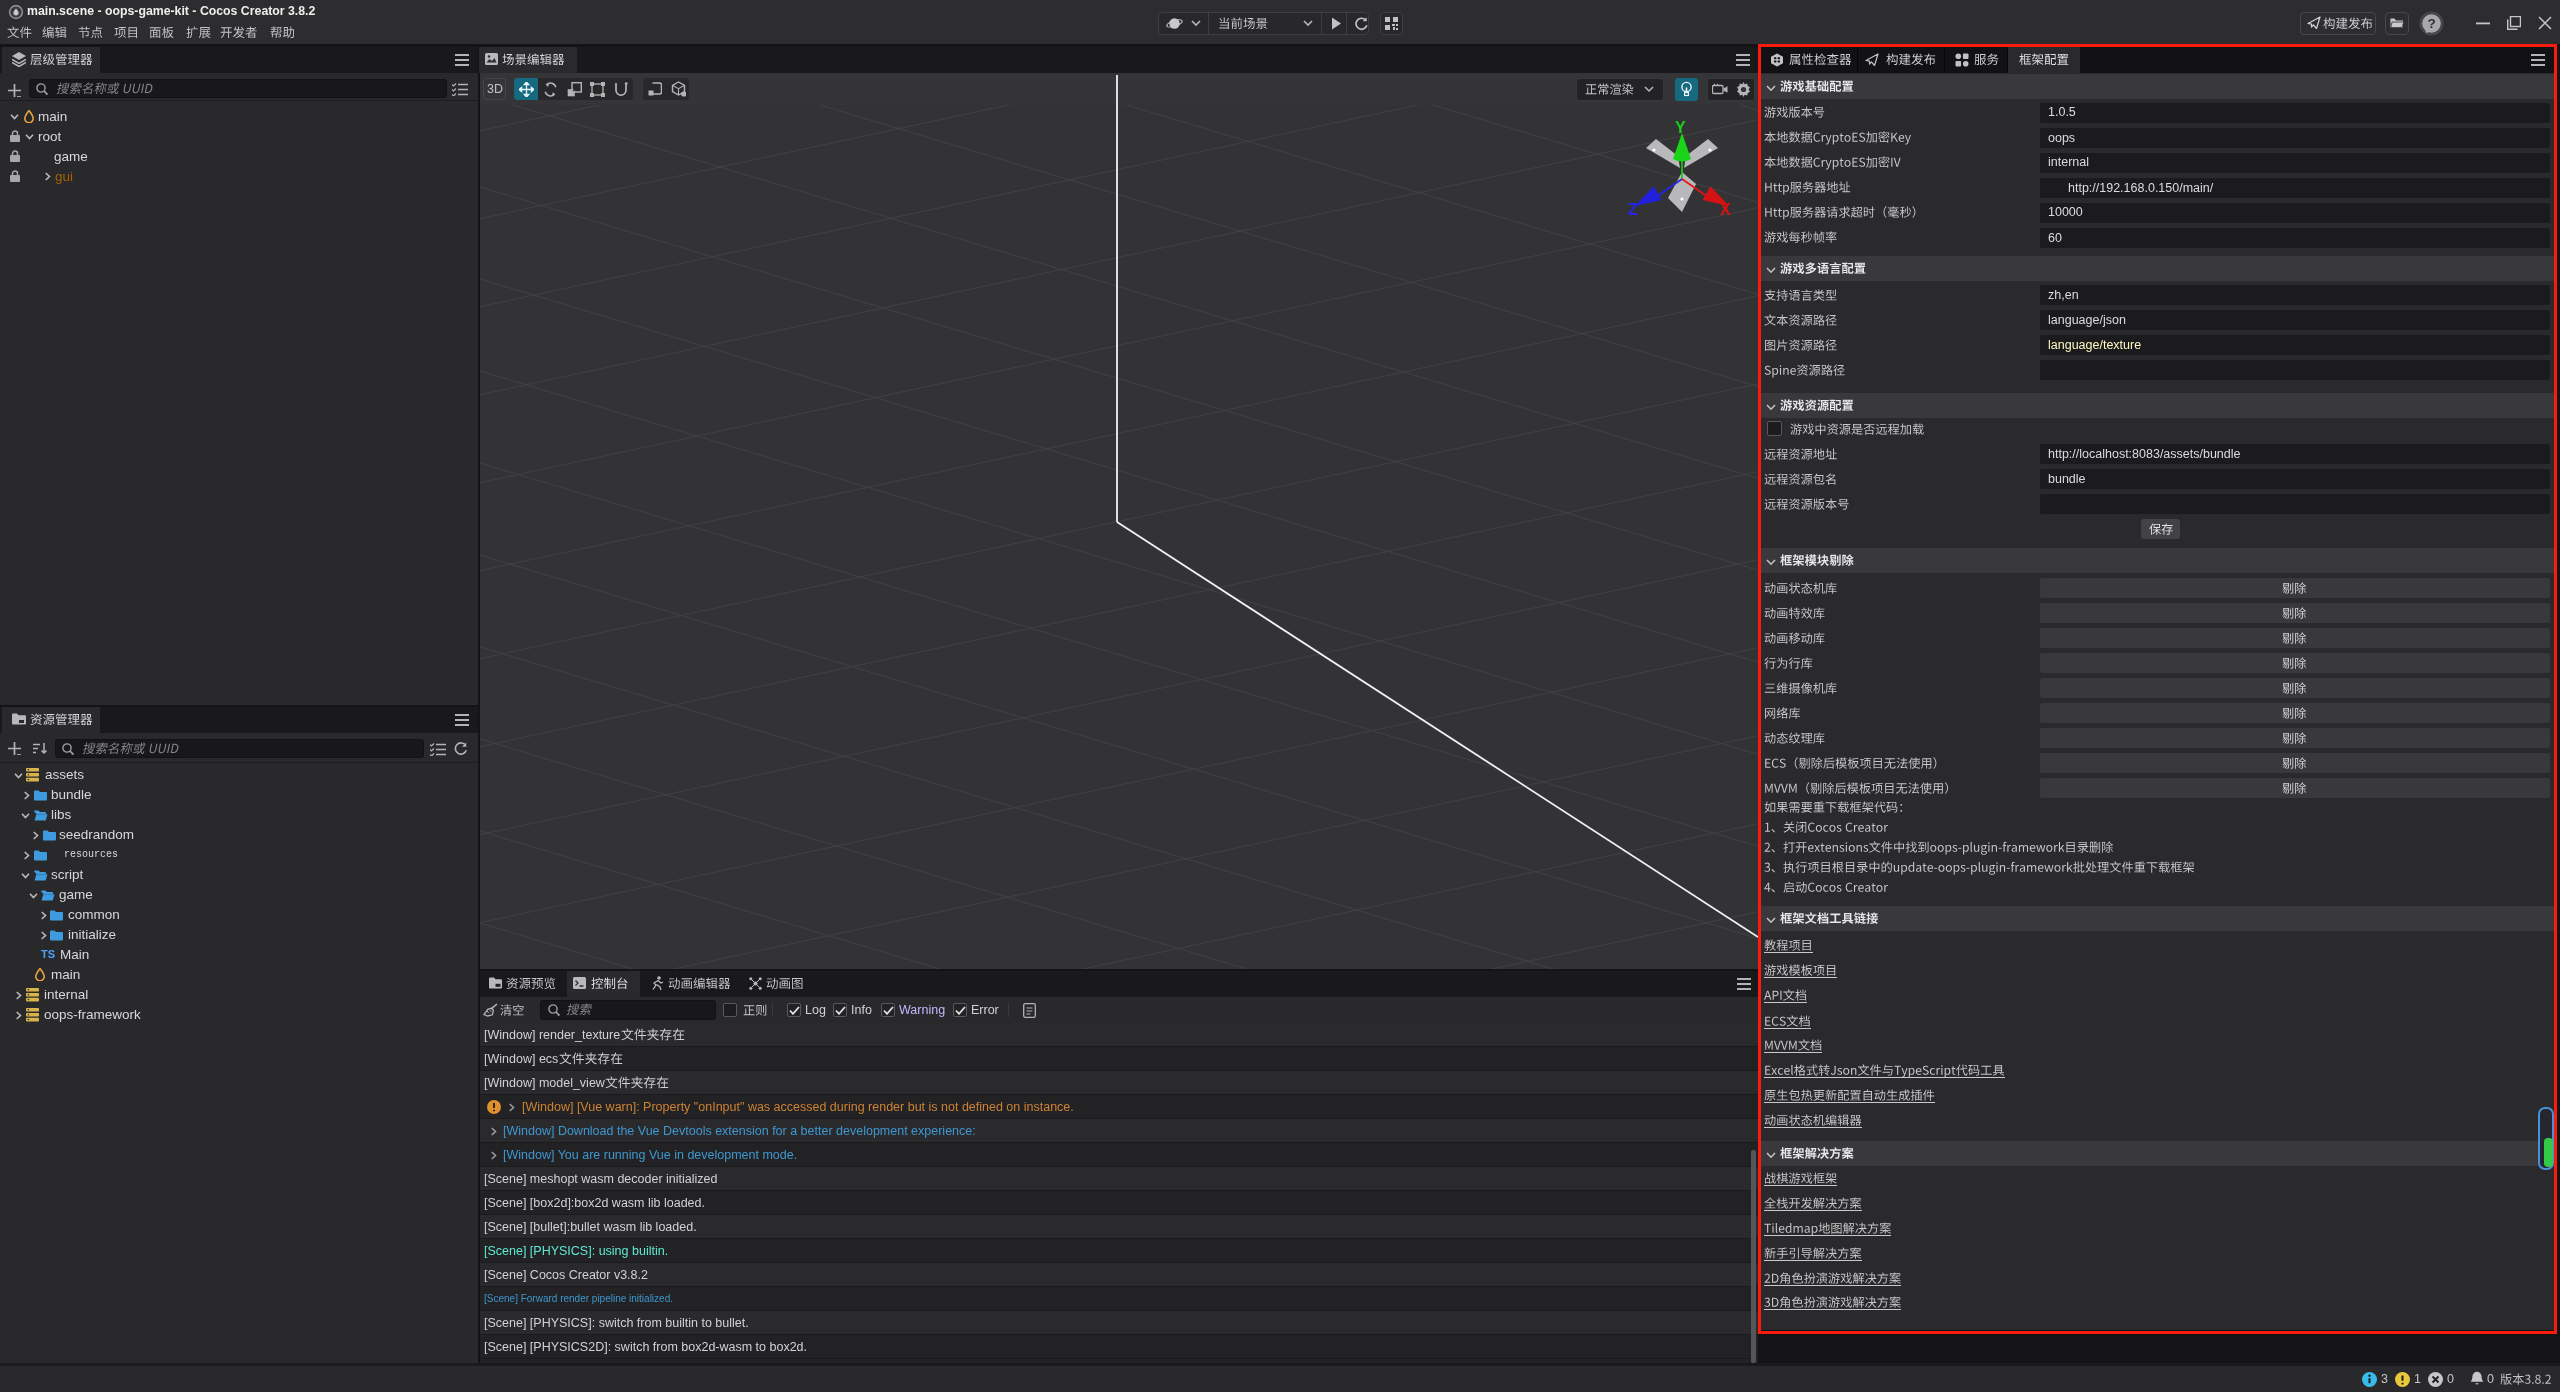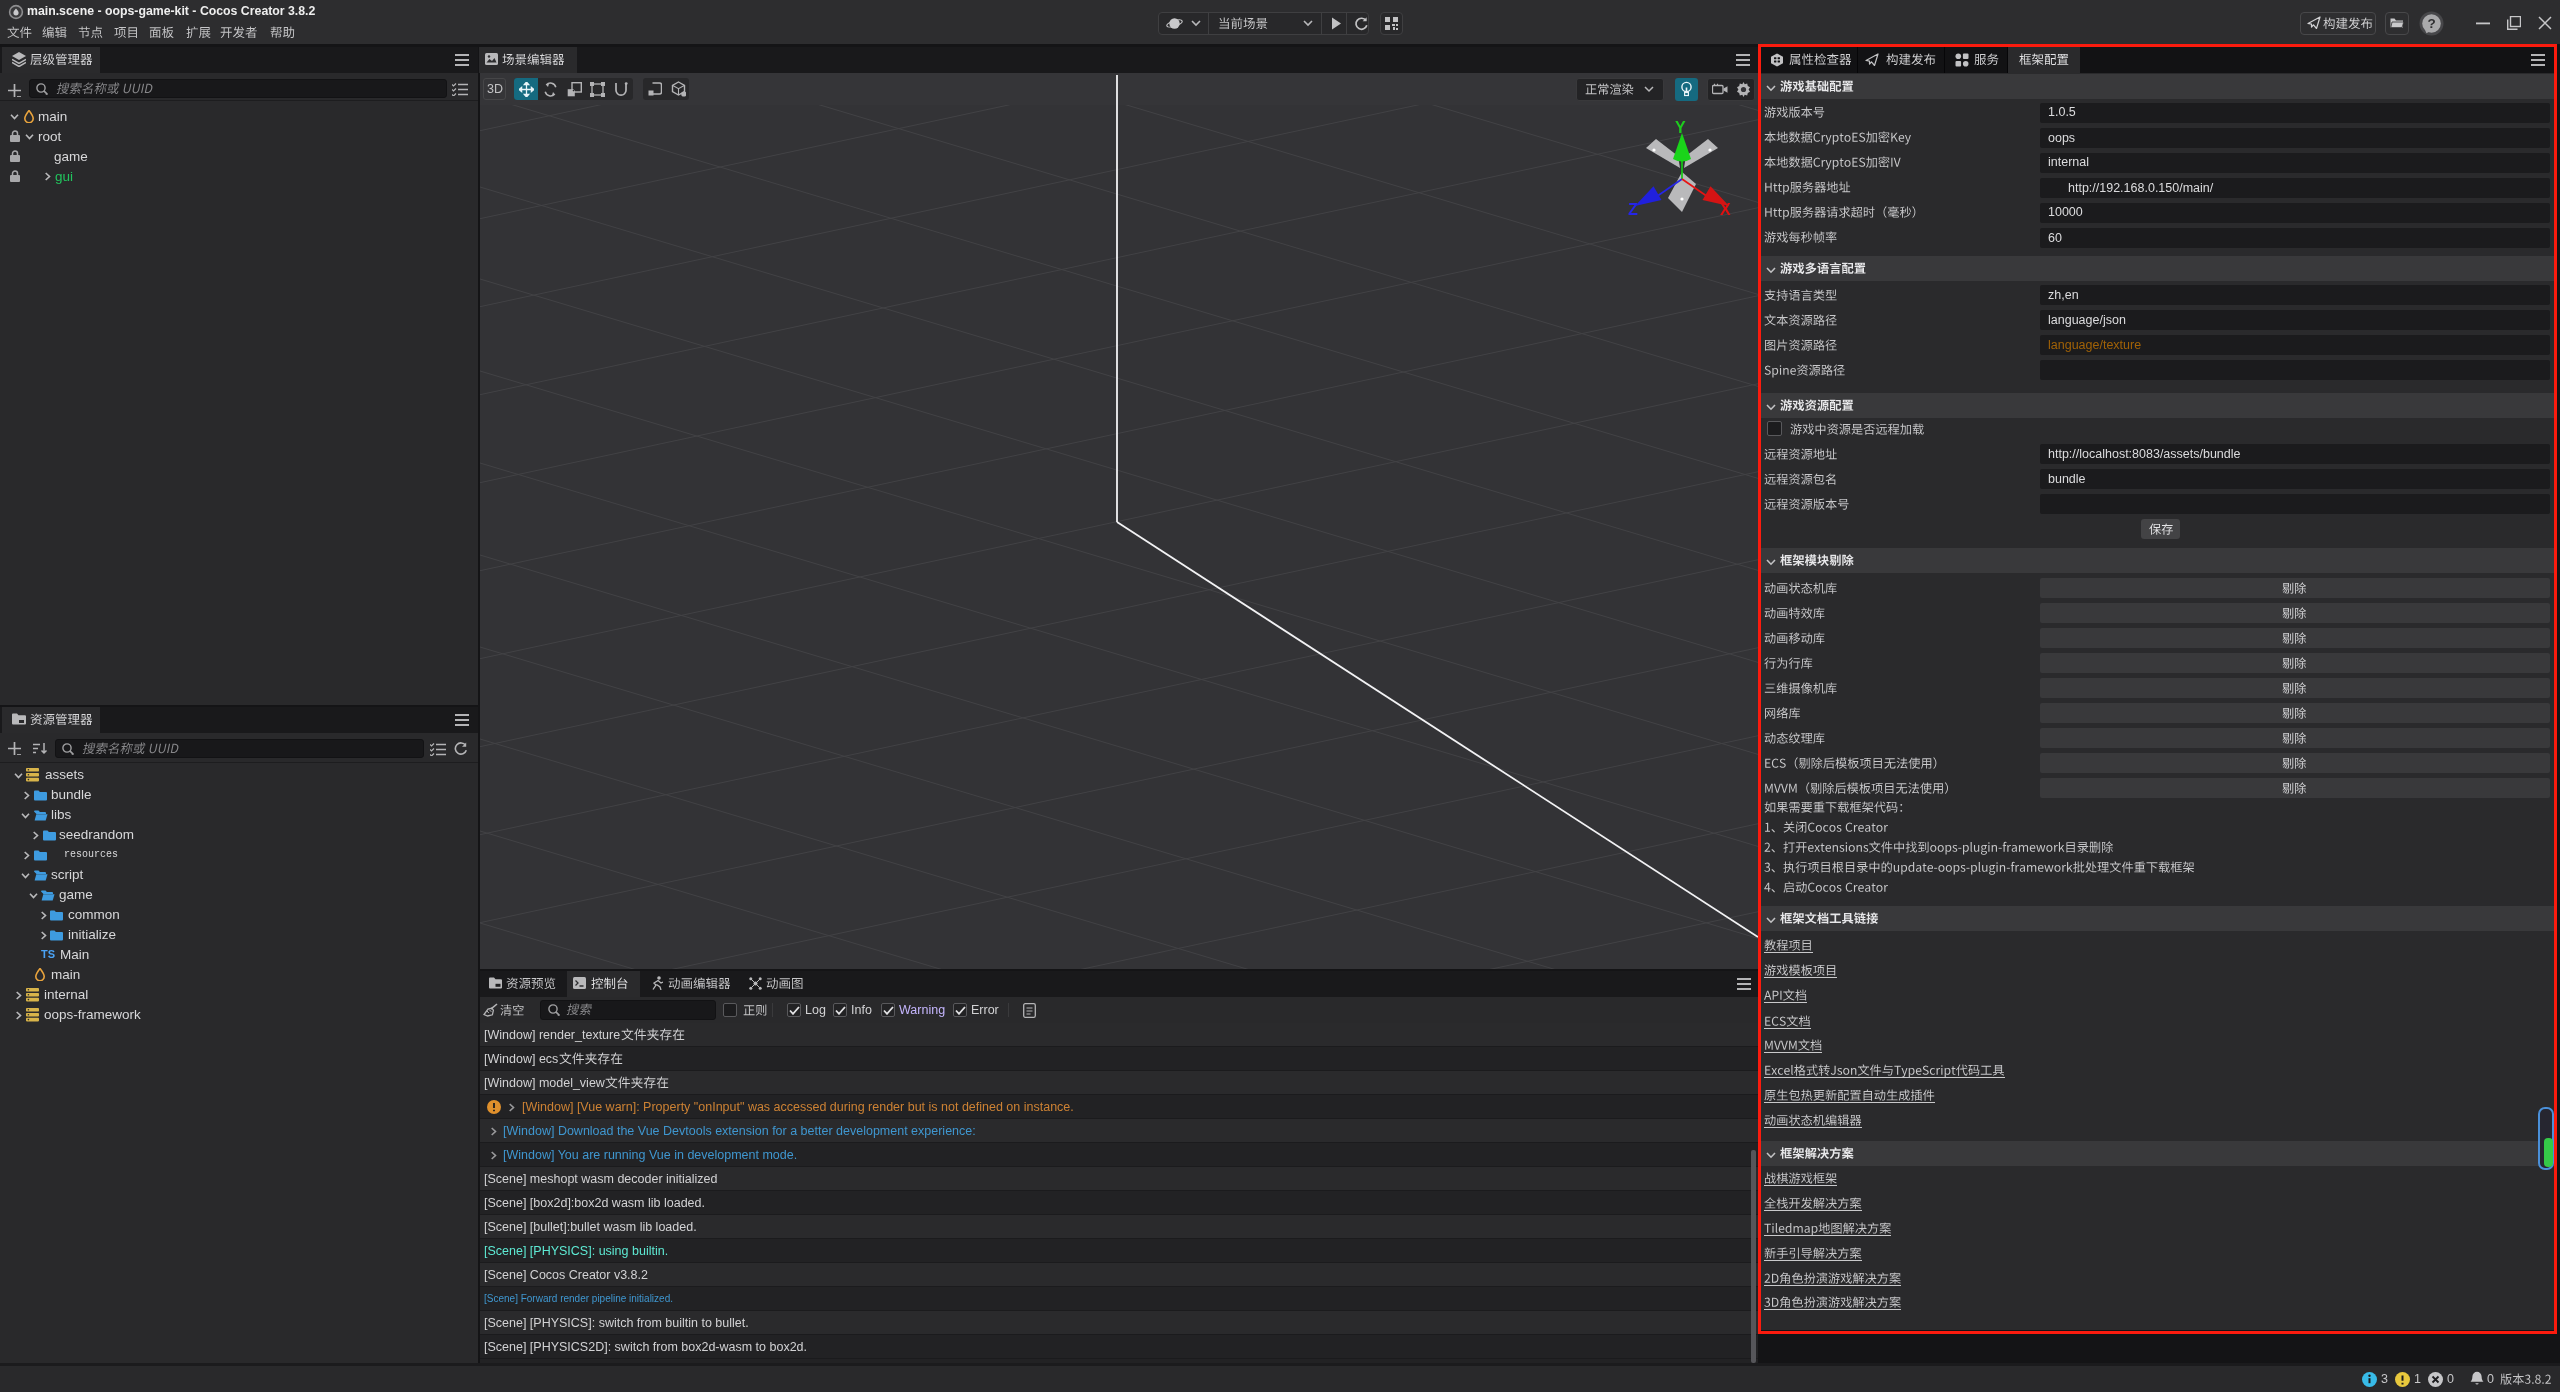--- a/index.html
+++ b/index.html
@@ -191,21 +191,21 @@
       <path d="M2.5 5V3.5a2.5 2.5 0 0 1 5 0V5" fill="none" stroke="#a8a8aa" stroke-width="1.5"></path>
     </svg>
     <div style="position:absolute;left:54px;top:148px;line-height:17px;font-size:13.5px;color:#d8d8da;white-space:pre;">game</div>
     <svg style="position:absolute;left:10px;top:170px" width="10" height="12" viewBox="0 0 10 12">
       <rect y="5" width="10" height="7" rx="1" fill="#a8a8aa"></rect>
       <path d="M2.5 5V3.5a2.5 2.5 0 0 1 5 0V5" fill="none" stroke="#a8a8aa" stroke-width="1.5"></path>
     </svg>
     <svg style="position:absolute;left:43px;top:172px" width="9" height="9" viewBox="0 0 9 9">
       <path d="M2.7 1l3.8 3.5 -3.8 3.5" fill="none" stroke="#b9b9bb" stroke-width="1.6"></path>
     </svg>
-    <div style="position:absolute;left:55px;top:168px;line-height:17px;font-size:13.5px;color:#22c55e;white-space:pre;">gui</div>
+    <div style="position:absolute;left:55px;top:168px;line-height:17px;font-size:13.5px;color:#a16207;white-space:pre;">gui</div>
     <div style="position:absolute;left:0px;top:707px;width:478px;height:656px;background:#29292b"></div>
     <div style="position:absolute;left:0px;top:707px;width:478px;height:26px;background:#19191b"></div>
     <div style="position:absolute;left:2px;top:707px;width:98px;height:26px;background:#2a2a2c"></div>
     <svg style="position:absolute;left:12px;top:713px" width="14" height="12" viewBox="0 0 14 12">
       <path d="M0 1.5a1 1 0 0 1 1-1h4l1.5 1.7H13a1 1 0 0 1 1 1V10.5a1 1 0 0 1-1 1H1a1 1 0 0 1-1-1z" fill="#b9b9bb"></path>
       <rect x="7" y="7" width="5" height="3" fill="#29292b"></rect>
     </svg>
     <svg style="position:absolute;left:30.0px;top:710.4px;overflow:visible;" width="64.5" height="17.5">
       <g transform="translate(0,14.0) scale(0.0125,-0.0125)" fill="#d8d8da">
         <use href="#g8d44" x="0"></use>
@@ -997,21 +997,21 @@
       <g transform="translate(0,13.7) scale(0.0122,-0.0122)" fill="#c9c9cb">
         <use href="#g56fe" x="0"></use>
         <use href="#g7247" x="1000"></use>
         <use href="#g8d44" x="2000"></use>
         <use href="#g6e90" x="3000"></use>
         <use href="#g8def" x="4000"></use>
         <use href="#g5f84" x="5000"></use>
       </g>
     </svg>
     <div style="position:absolute;left:2040px;top:335px;width:510px;height:20px;background:#1b1b1d;border-radius:2px"></div>
-    <div style="position:absolute;left:2048px;top:337px;line-height:16px;font-size:12.5px;color:#a16207;white-space:pre;">language/texture</div>
+    <div style="position:absolute;left:2048px;top:337px;line-height:16px;font-size:12.5px;color:#fef9c3;white-space:pre;">language/texture</div>
     <svg style="position:absolute;left:1764.0px;top:360.7px;overflow:visible;" width="83.2" height="17.1">
       <g transform="translate(0,13.7) scale(0.0122,-0.0122)" fill="#c9c9cb">
         <use href="#g53" x="0"></use>
         <use href="#g70" x="596"></use>
         <use href="#g69" x="1216"></use>
         <use href="#g6e" x="1491"></use>
         <use href="#g65" x="2101"></use>
         <use href="#g8d44" x="2655"></use>
         <use href="#g6e90" x="3655"></use>
         <use href="#g8def" x="4655"></use>

